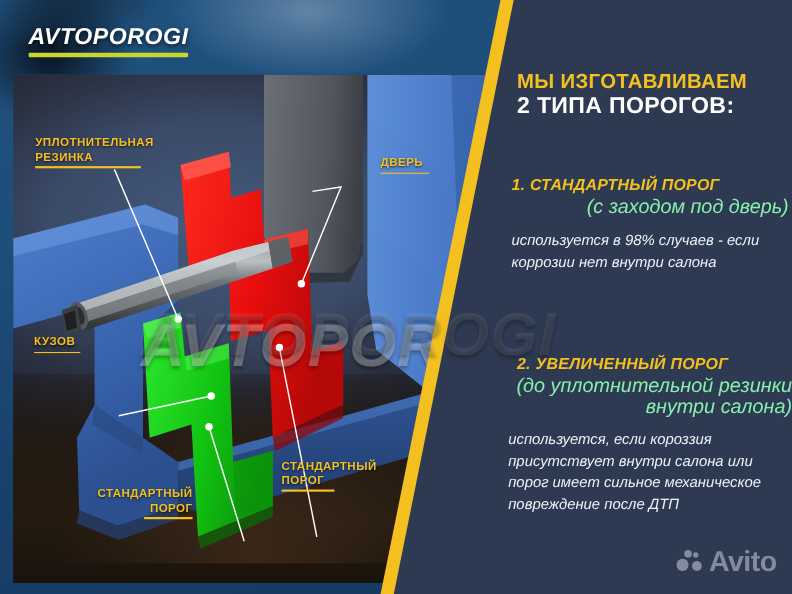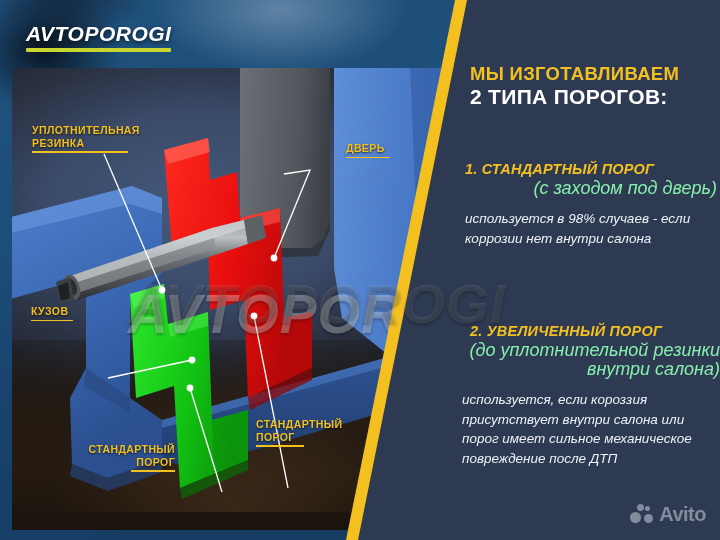--- a/index.html
+++ b/index.html
@@ -98,21 +98,21 @@
   .blk2{left:25px;top:322px;width:258px;}
 
   
   .avito{position:absolute;right:14px;bottom:14px;display:flex;align-items:center;gap:5px;opacity:.55;}
   .avito .dots{position:relative;width:24px;height:22px;}
   .avito .dots i{position:absolute;display:block;border-radius:50%;background:#c9cfdb;}
   .avito .d1{width:11px;height:11px;left:0;top:8px;}
   .avito .d2{width:7px;height:7px;left:7px;top:0;}
   .avito .d3{width:9px;height:9px;left:14px;top:10px;}
   .avito .d4{width:5px;height:5px;left:15px;top:2px;}
-  .avito .word{font-size:20px;font-weight:bold;color:#c9cfdb;letter-spacing:-.5px;}
+  .avito .word{font-size:26px;font-weight:bold;color:#c9cfdb;letter-spacing:-.5px;}
 </style>
 </head>
 <body>
 
 <div id="root">
 
   <div class="left-stage">
     <div class="photo-bg"></div>
     <div class="photo-dark-left"></div>
 

